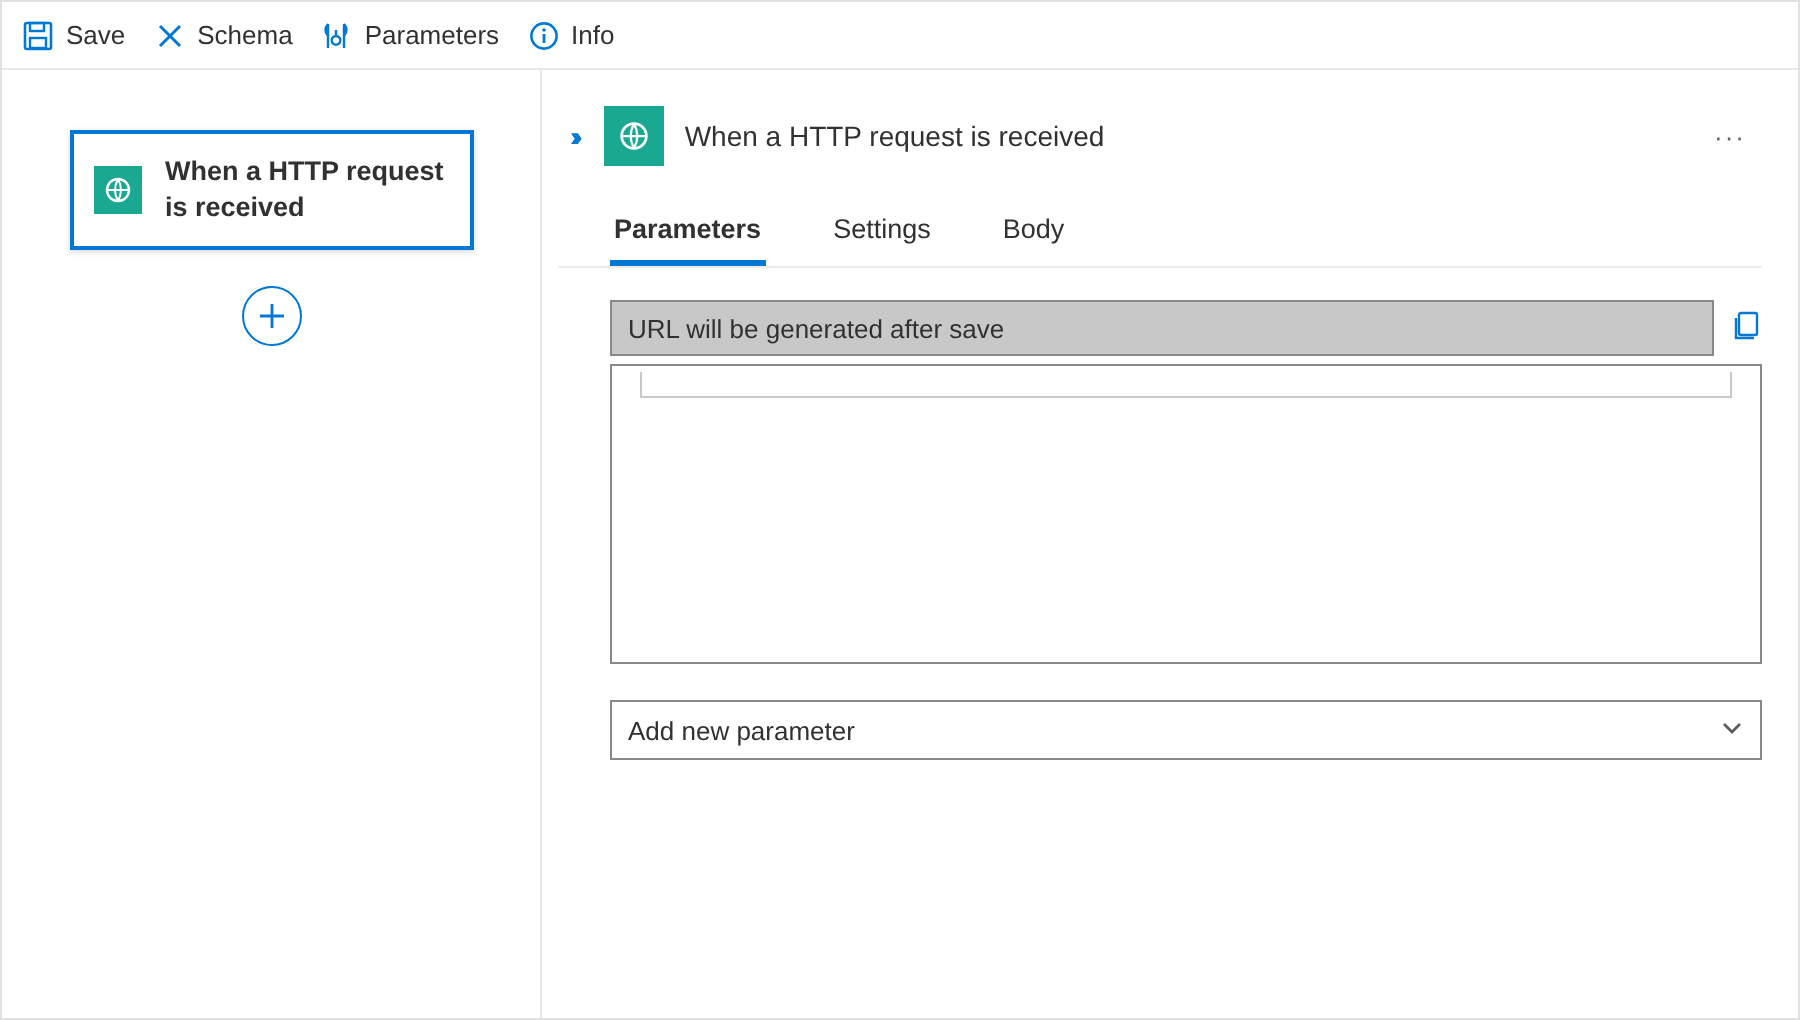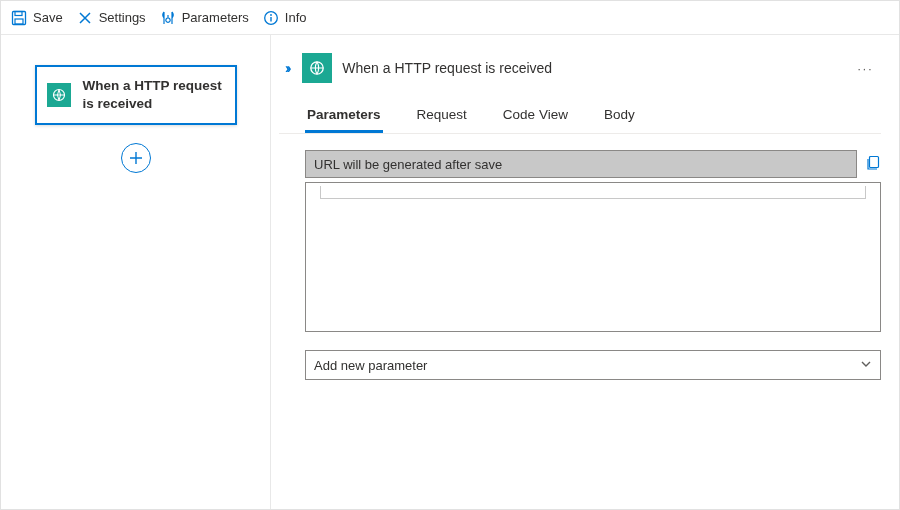--- a/index.html
+++ b/index.html
@@ -199,21 +199,21 @@
         <rect x="1.5" y="1.5" width="13" height="13" rx="1" fill="none" stroke="#0078d4" stroke-width="1.3"></rect>
         <rect x="4" y="1.5" width="7" height="4" fill="none" stroke="#0078d4" stroke-width="1.2"></rect>
         <rect x="4" y="9" width="8" height="5" fill="none" stroke="#0078d4" stroke-width="1.2"></rect>
       </svg>
     <span>Save</span>
   </div>
   <div class="tbtn">
     <svg width="16" height="16" viewBox="0 0 16 16">
         <path d="M3 3 L13 13 M13 3 L3 13" stroke="#0078d4" stroke-width="1.5" fill="none"></path>
       </svg>
-    <span>Settings</span>
+    <span>Schema</span>
   </div>
   <div class="tbtn">
     <svg width="16" height="16" viewBox="0 0 16 16">
         <path d="M4 2 v12 M4 2 q-2.5 3 0 6 M12 2 v12 M12 2 q2.5 3 0 6" stroke="#0078d4" stroke-width="1.2" fill="none"></path>
         <path d="M8 8 a2.2 2.2 0 1 0 0.001 0 M8 8 v-3" stroke="#0078d4" stroke-width="1.2" fill="none"></path>
       </svg>
     <span>Parameters</span>
   </div>
   <div class="tbtn">
     <svg width="16" height="16" viewBox="0 0 16 16">
@@ -252,22 +252,21 @@
             <circle cx="8" cy="8" r="5.5" fill="none" stroke="#fff" stroke-width="1.2"></circle>
             <path d="M2.5 8 h11 M8 2.5 q3 5.5 0 11 M8 2.5 q-3 5.5 0 11" stroke="#fff" stroke-width="1" fill="none"></path>
           </svg>
       </div>
       <div class="title">When a HTTP request is received</div>
       <div class="overflow-dots">···</div>
     </div>
 
     <div class="tabs">
       <div class="tab active">Parameters</div>
-      <div class="tab">Request</div>
-      <div class="tab">Code View</div>
+      <div class="tab">Settings</div>
       <div class="tab">Body</div>
     </div>
 
     <div class="panel-body">
       <div class="url-row">
         <div class="url-box">
           <span>URL will be generated after save</span>
         </div>
         <span class="copy-ic">
           <svg width="16" height="16" viewBox="0 0 16 16">

